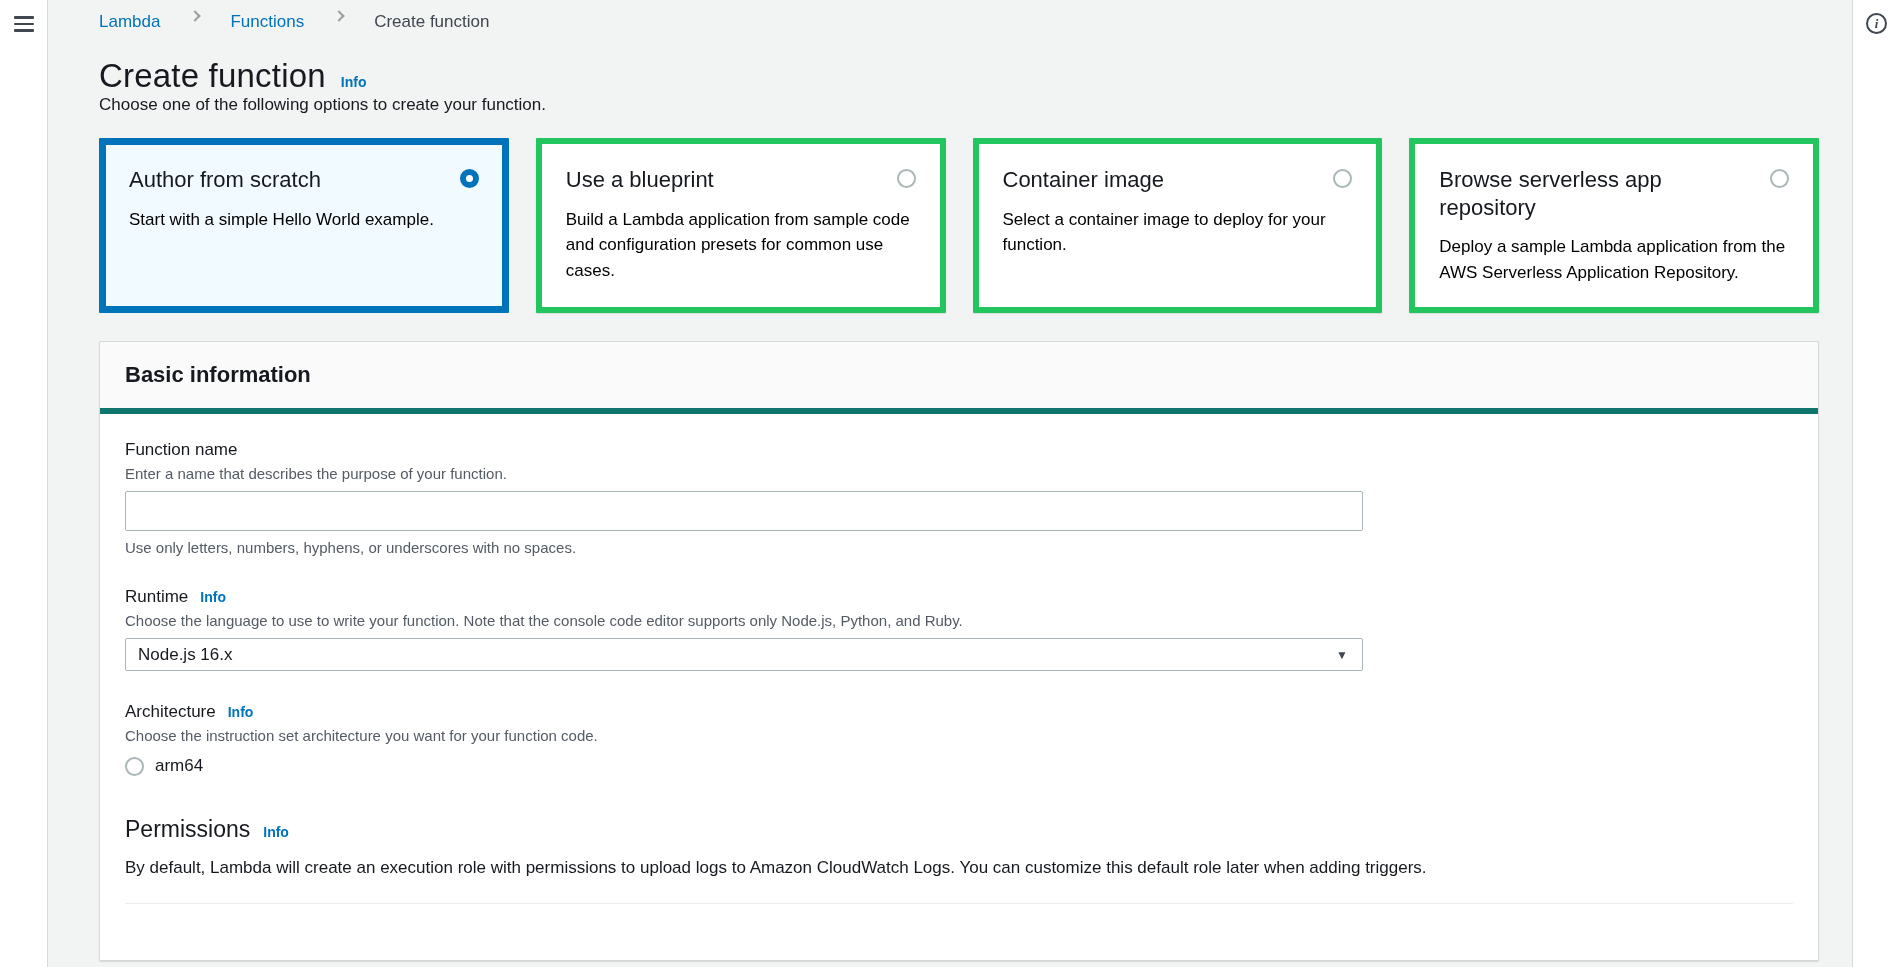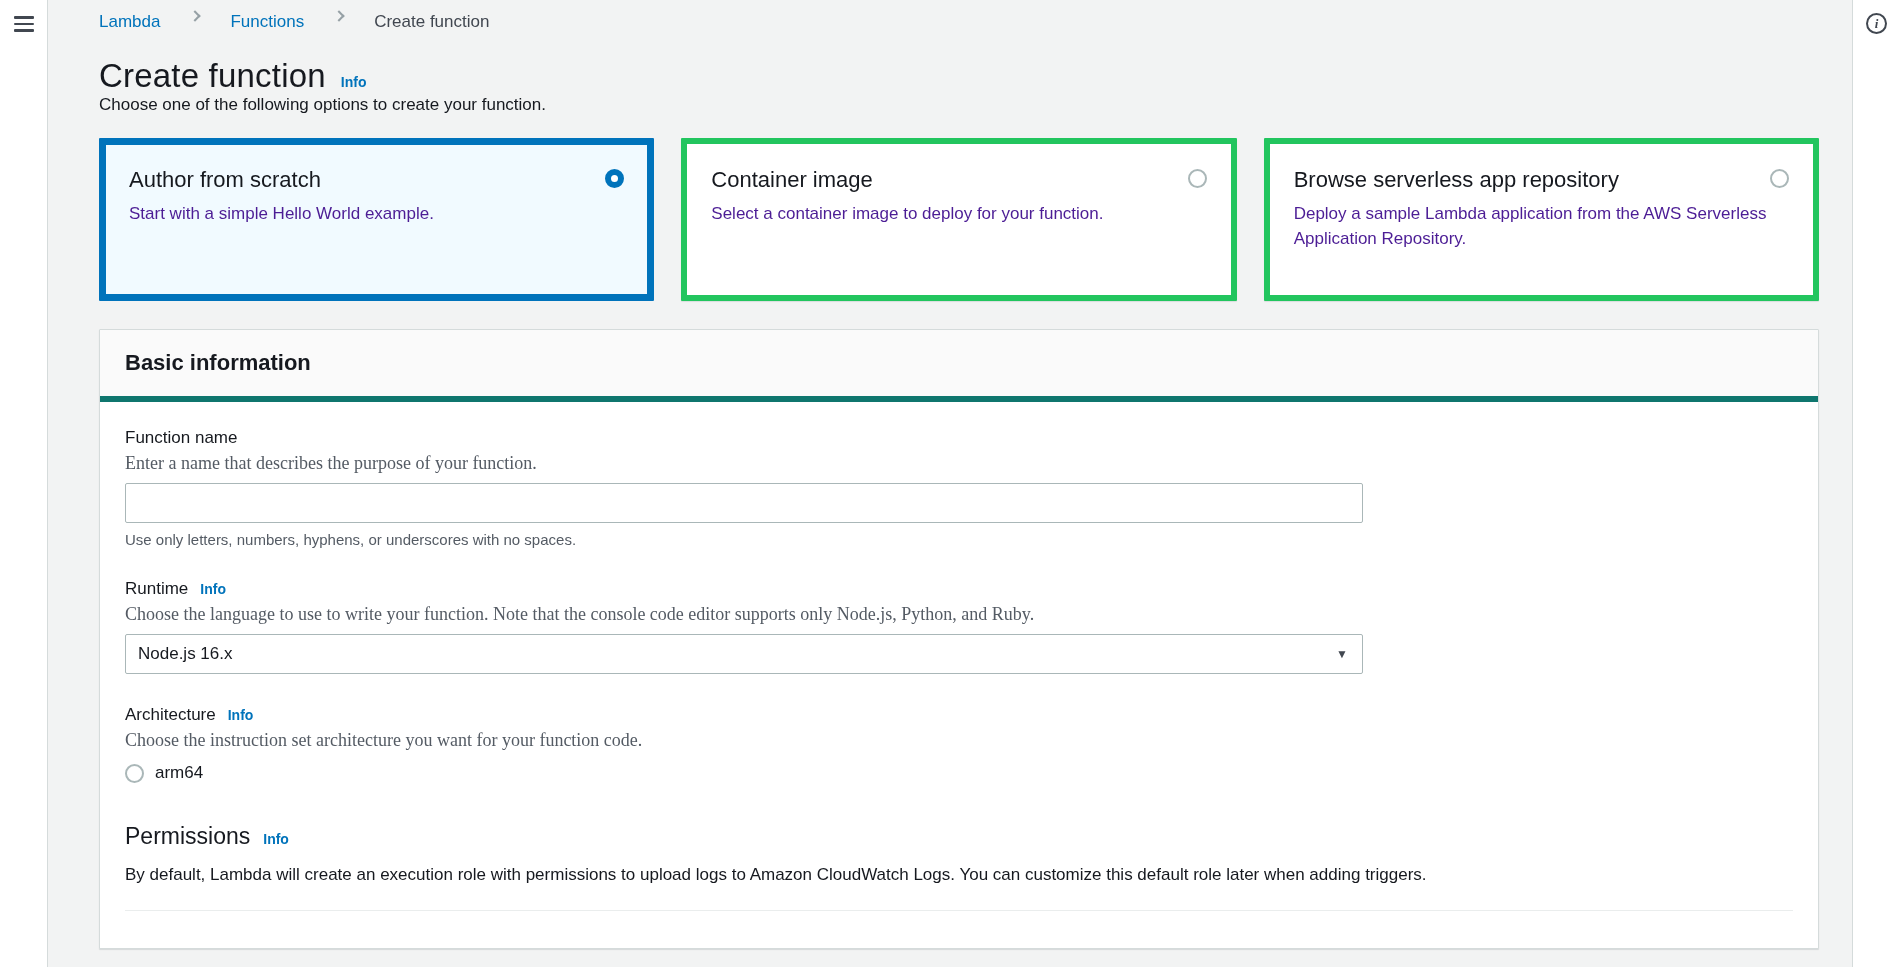--- a/index.html
+++ b/index.html
@@ -60,51 +60,51 @@
     flex: 1 1 0; background: #ffffff; border: 6px solid #22c55e; border-radius: 1px;
     padding: 22px 24px; min-height: 163px; cursor: pointer;
     box-shadow: 0 1px 1px rgba(0,28,36,0.10);
   }
   .card.selected {
     background: #f1faff; border-color: #0073bb;
     box-shadow: inset 0 0 0 1px #0073bb;
   }
   .card-top { display: flex; justify-content: space-between; align-items: flex-start; gap: 14px; }
   .card-title { font-size: 22px; font-weight: 400; color: #16191f; line-height: 1.25; }
-  .card-desc { margin-top: 7px; font-size: 17px; line-height: 1.5; color: #4c1d95; }
+  .card-desc { margin-top: 13px; font-size: 17px; line-height: 1.5; color: #000000; }
 
   
   .radio { width: 19px; height: 19px; border-radius: 50%; background: #fff; flex: 0 0 19px; margin-top: 3px; }
   .radio.unchecked { border: 2px solid #aab7b8; }
   .radio.checked   { border: 6px solid #0073bb; }
 
   
   .panel {
     margin-top: 28px; background: #ffffff; border: 1px solid #d5dbdb; border-radius: 1px;
     box-shadow: 0 1px 1px rgba(0,28,36,0.12); min-height: 620px;
   }
   .panel-header {
     background: #fafafa; border-bottom: 6px solid #0f766e; padding: 20px 25px;
   }
   .panel-header h2 { font-size: 22px; font-weight: 700; color: #16191f; }
   .panel-body { padding: 26px 25px 0 25px; }
 
   .field-label { font-size: 17px; color: #16191f; display: inline-block; }
   .field-label-row { display: flex; align-items: baseline; gap: 12px; }
-  .field-desc { margin-top: 5px; font-size: 18px; color: #545b64; font-family: Liberation Serif, serif; }
+  .field-desc { margin-top: 5px; font-size: 15px; color: #545b64; }
   .field-constraint { margin-top: 8px; font-size: 15px; color: #545b64; }
 
   .text-input {
     margin-top: 9px; width: 1238px; height: 40px; background: #fff;
     border: 1px solid #aab7b8; border-radius: 2px; font-size: 17px; color: #16191f;
     padding: 0 12px; font-family: inherit;
   }
 
   .select {
-    margin-top: 9px; width: 1238px; height: 40px; background: #fff;
+    margin-top: 9px; width: 1238px; height: 33px; background: #fff;
     border: 1px solid #aab7b8; border-radius: 2px; cursor: pointer;
     display: flex; align-items: center; justify-content: space-between; padding: 0 14px 0 12px;
   }
   .select-value { font-size: 17px; color: #16191f; }
   .select-arrow { font-size: 12px; color: #414750; line-height: 1; }
 
   .field-block { margin-top: 31px; }
 
   .radio-group { margin-top: 12px; }
   .radio-option { display: flex; align-items: center; margin-top: 10px; cursor: pointer; }
@@ -149,20 +149,27 @@
   <div class="cards">
 
     <div class="card selected">
       <div class="card-top">
         <div class="card-title">Author from scratch</div>
         <span class="radio checked"></span>
       </div>
       <div class="card-desc">Start with a simple Hello World example.</div>
     </div>
 
+    <div class="card">
+      <div class="card-top">
+        <div class="card-title">Use a blueprint</div>
+        <span class="radio unchecked"></span>
+      </div>
+      <div class="card-desc">Build a Lambda application from sample code and configuration presets for common use cases.</div>
+    </div>
 
     <div class="card">
       <div class="card-top">
         <div class="card-title">Container image</div>
         <span class="radio unchecked"></span>
       </div>
       <div class="card-desc">Select a container image to deploy for your function.</div>
     </div>
 
     <div class="card">

